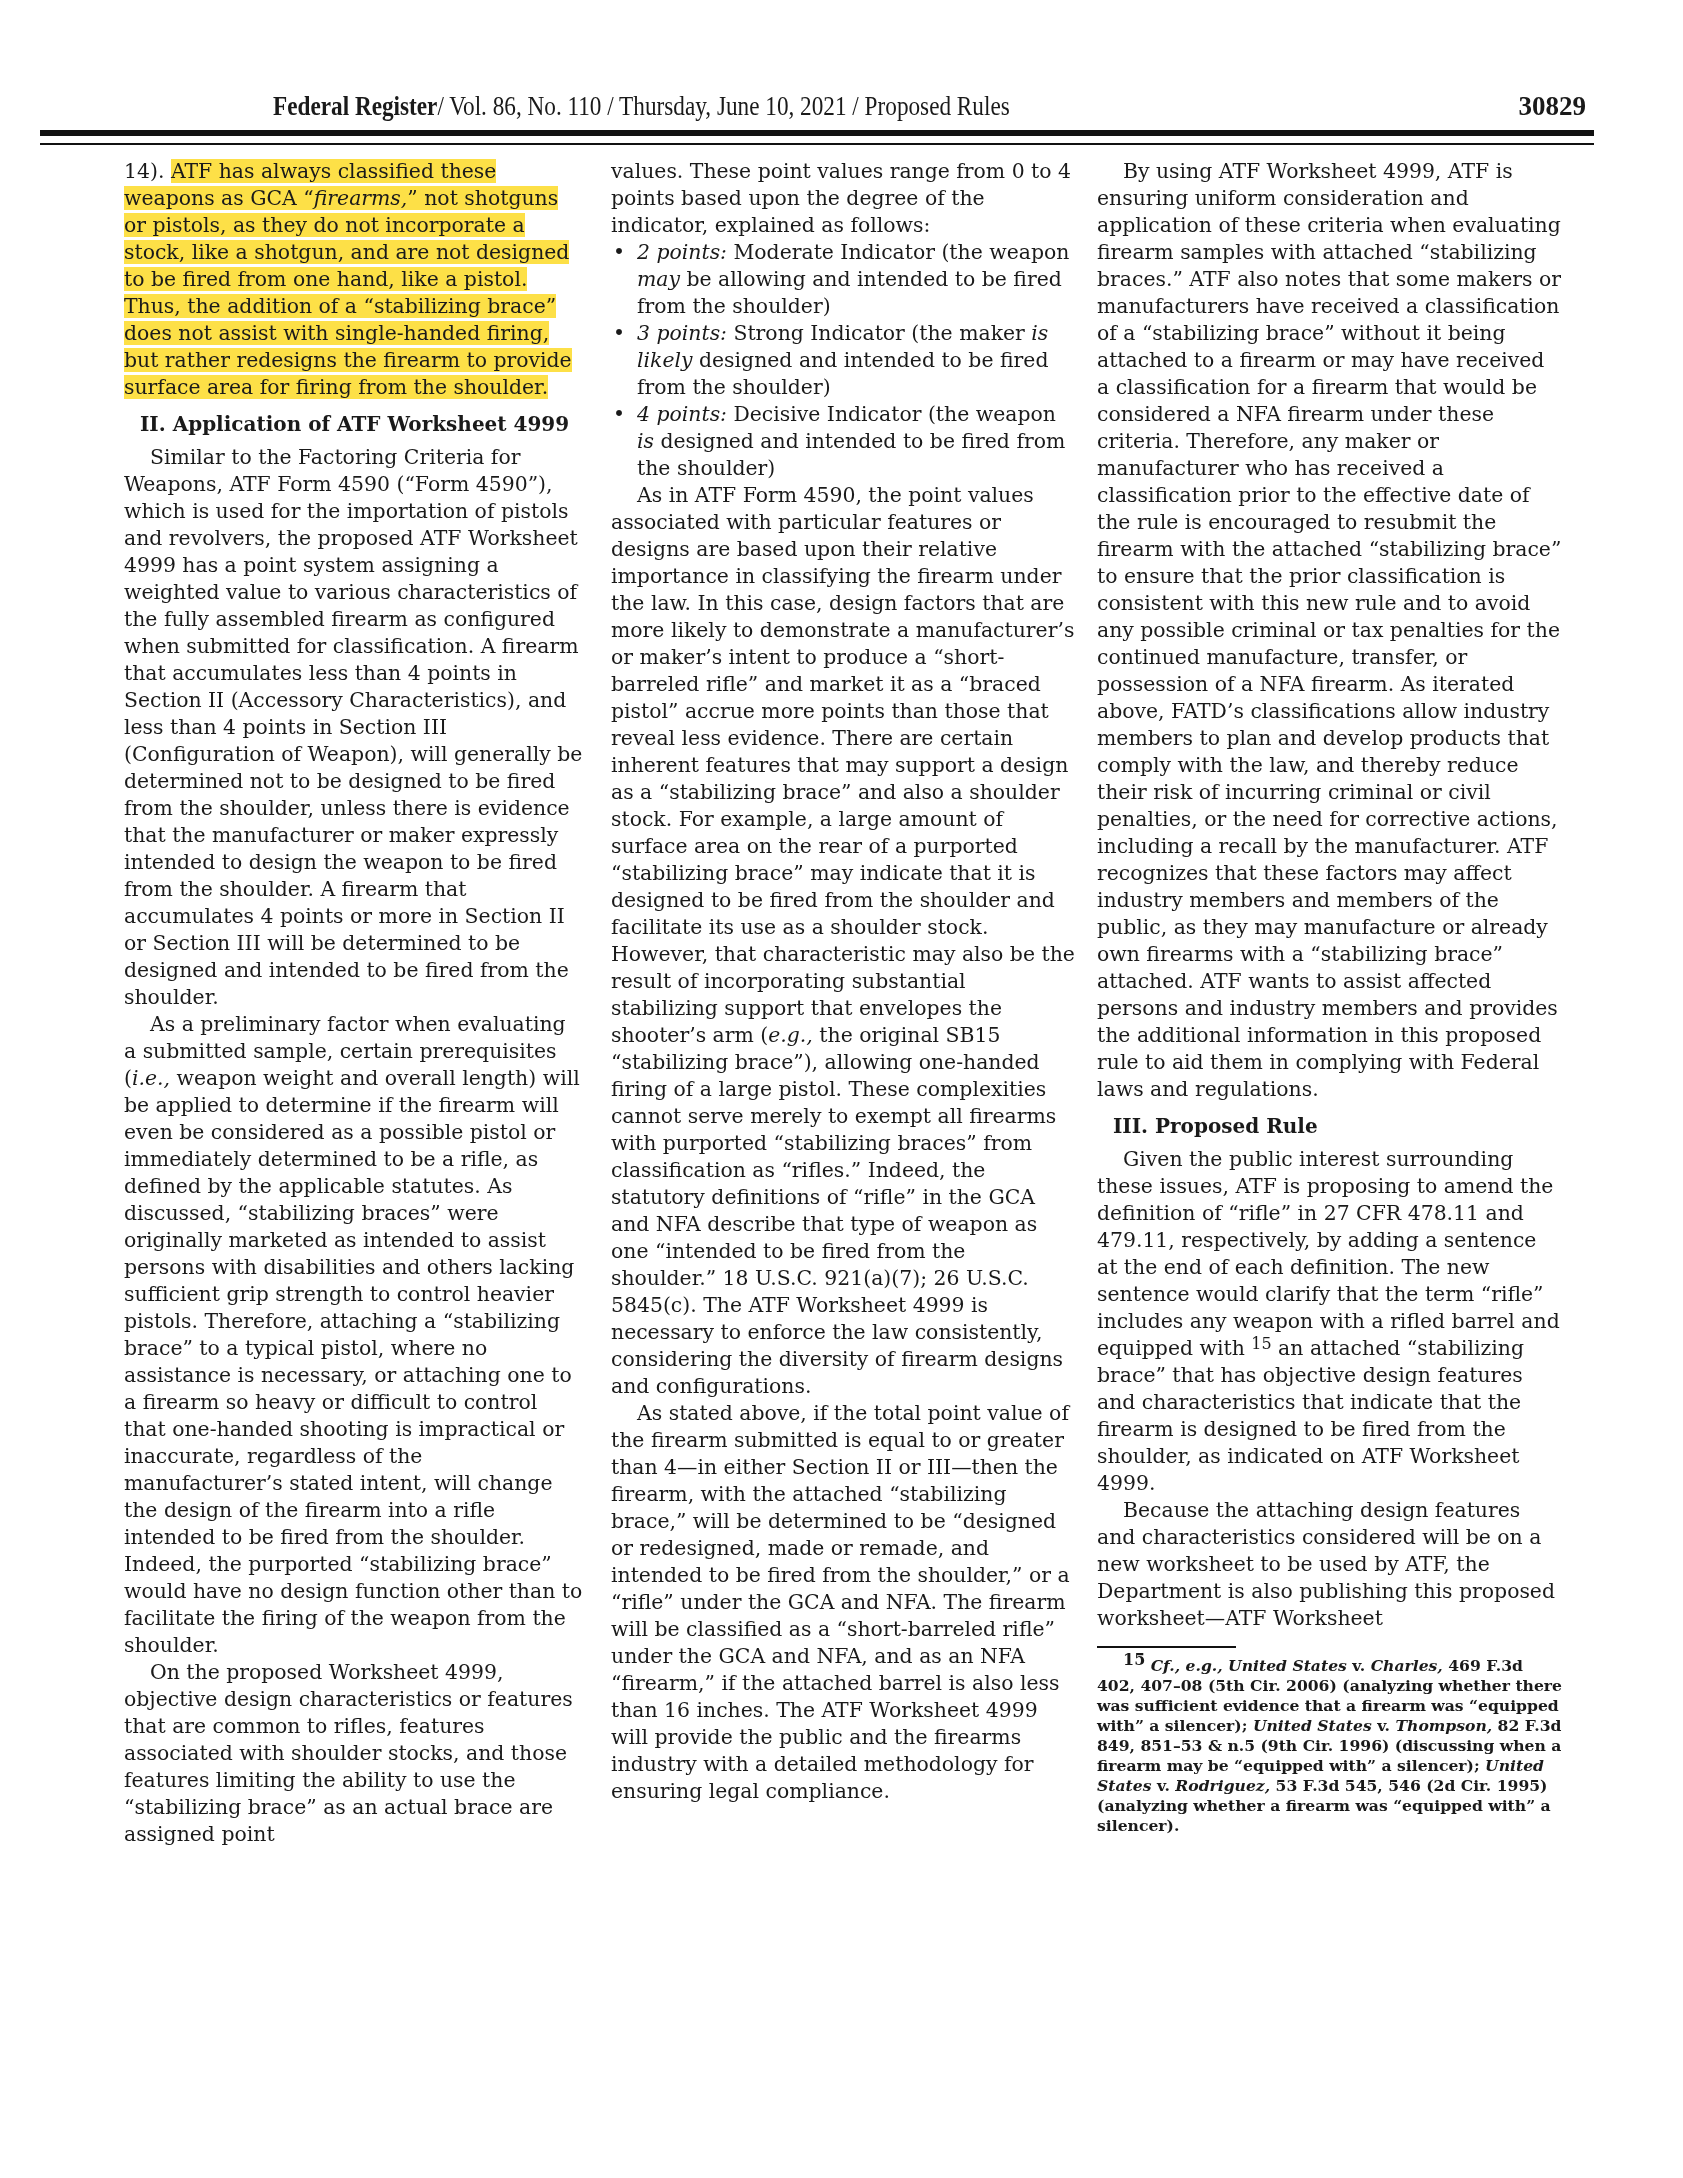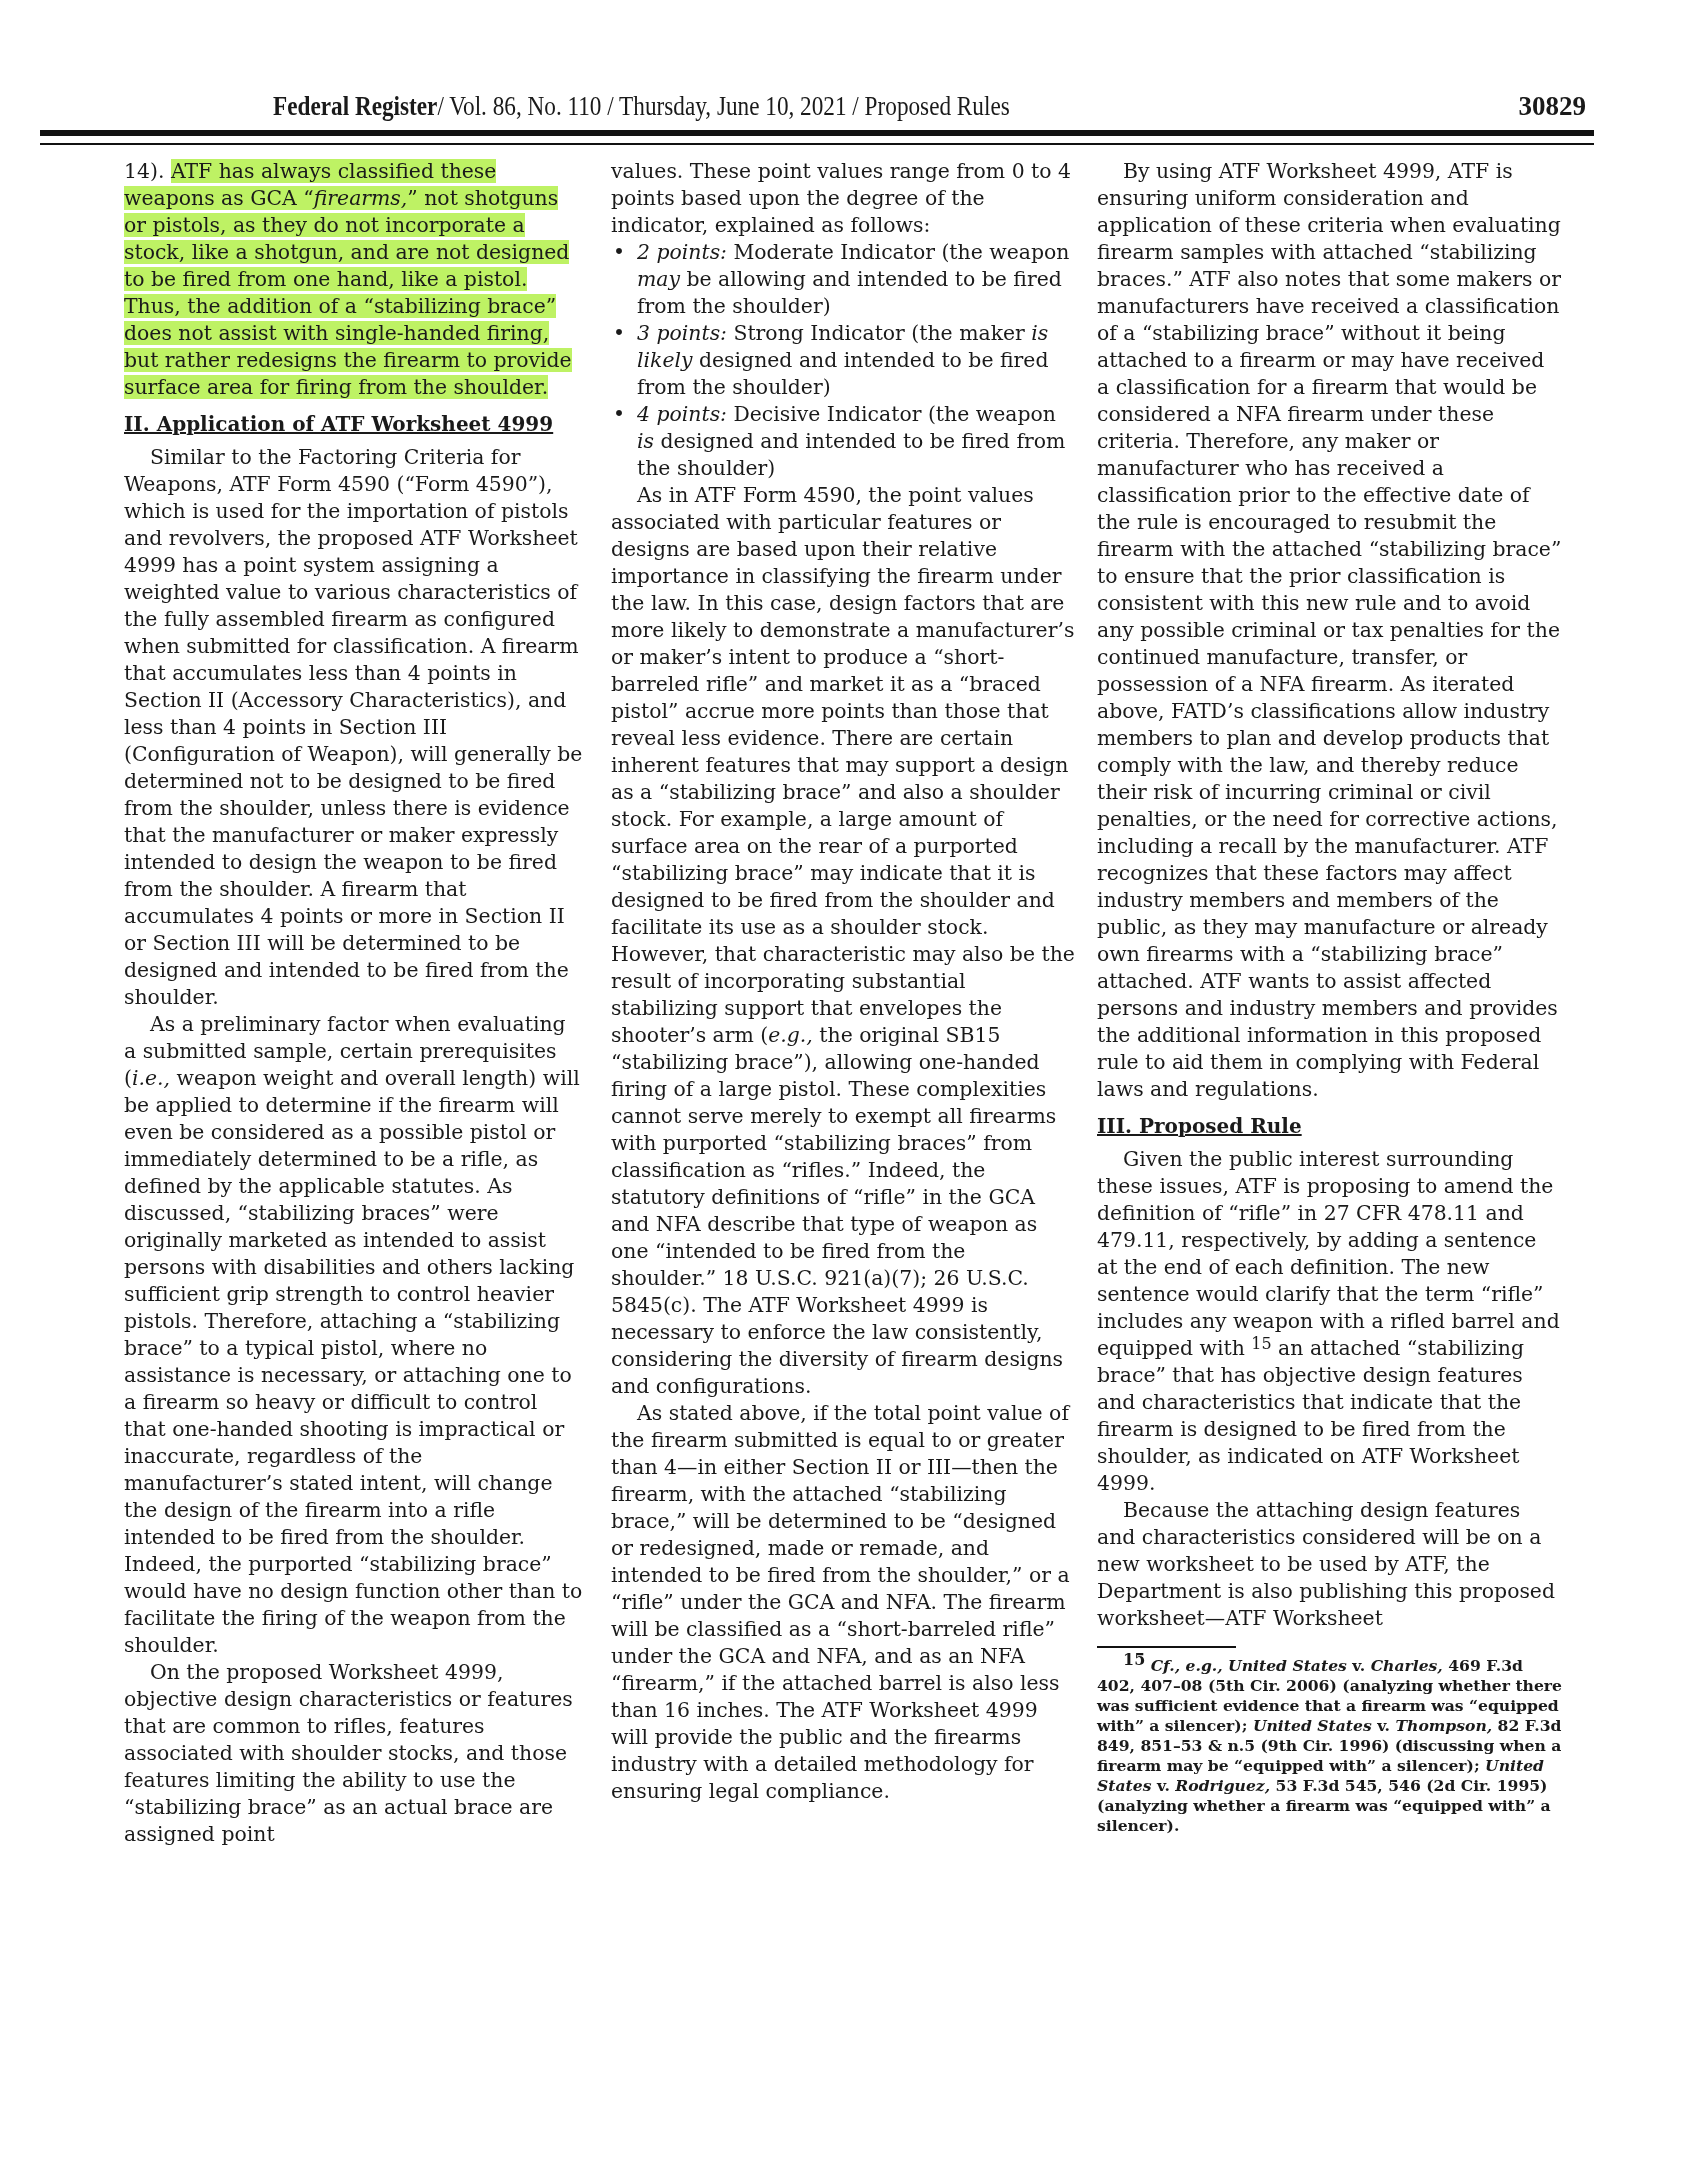--- a/index.html
+++ b/index.html
@@ -11,22 +11,22 @@
   .header .title b { font-weight: bold; }
   .header .pageno { position: absolute; right: 0; top: 0; font-weight: bold; }
   .rule-thick { position: absolute; left: 40px; top: 130px; width: 1554px; height: 6px; background: #111; }
   .rule-thin  { position: absolute; left: 40px; top: 143px; width: 1554px; height: 2px; background: #111; }
   .col { position: absolute; top: 158px; font-size: 20.4px; line-height: 27px; }
   .col1 { left: 124px; width: 460px; }
   .col2 { left: 611px; width: 465px; }
   .col3 { left: 1097px; width: 465px; }
   .col p { margin: 0; text-indent: 26px; text-align: left; }
   .col p.noindent { text-indent: 0; }
-  .hl { background: #bef264; }
-  h2 { font-family: "DejaVu Serif", serif; font-size: 20px; font-weight: bold; margin: 10px 0 6px 0; line-height: 27px; text-decoration: underline; }
+  .hl { background: #fde047; }
+  h2 { font-family: "DejaVu Serif", serif; font-size: 20px; font-weight: bold; margin: 10px 0 6px 16px; line-height: 27px; }
   ul.points { list-style: none; margin: 0; padding: 0; }
   ul.points li { position: relative; padding-left: 26px; }
   ul.points li::before { content: "•"; position: absolute; left: 2px; top: 0; }
   .fn-rule { width: 139px; height: 2px; background: #111; margin: 14px 0 8px 0; }
   .footnote { font-size: 15.6px; line-height: 20px; text-indent: 22px; margin: 0; font-weight: bold; }
   sup { font-size: 16px; vertical-align: 6px; line-height: 0; }
   i { font-style: italic; }
 </style>
 </head>
 <body>

